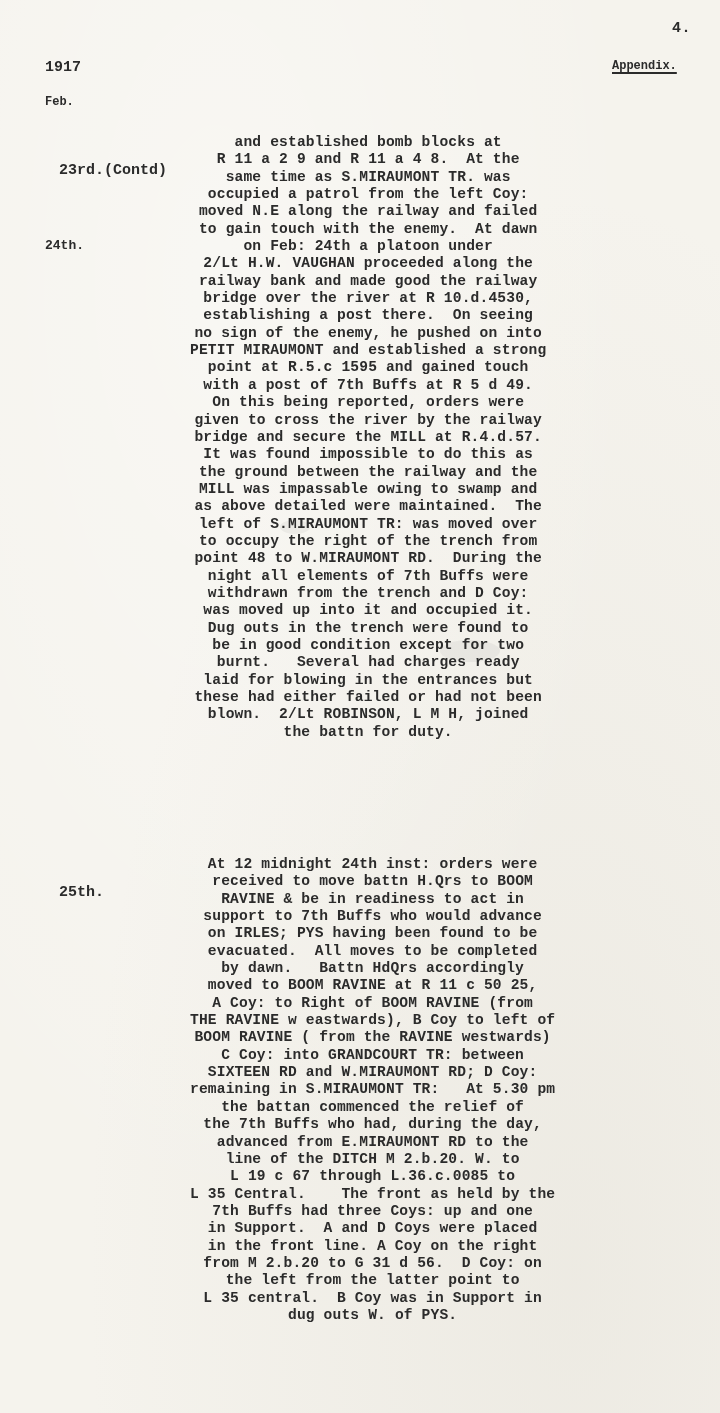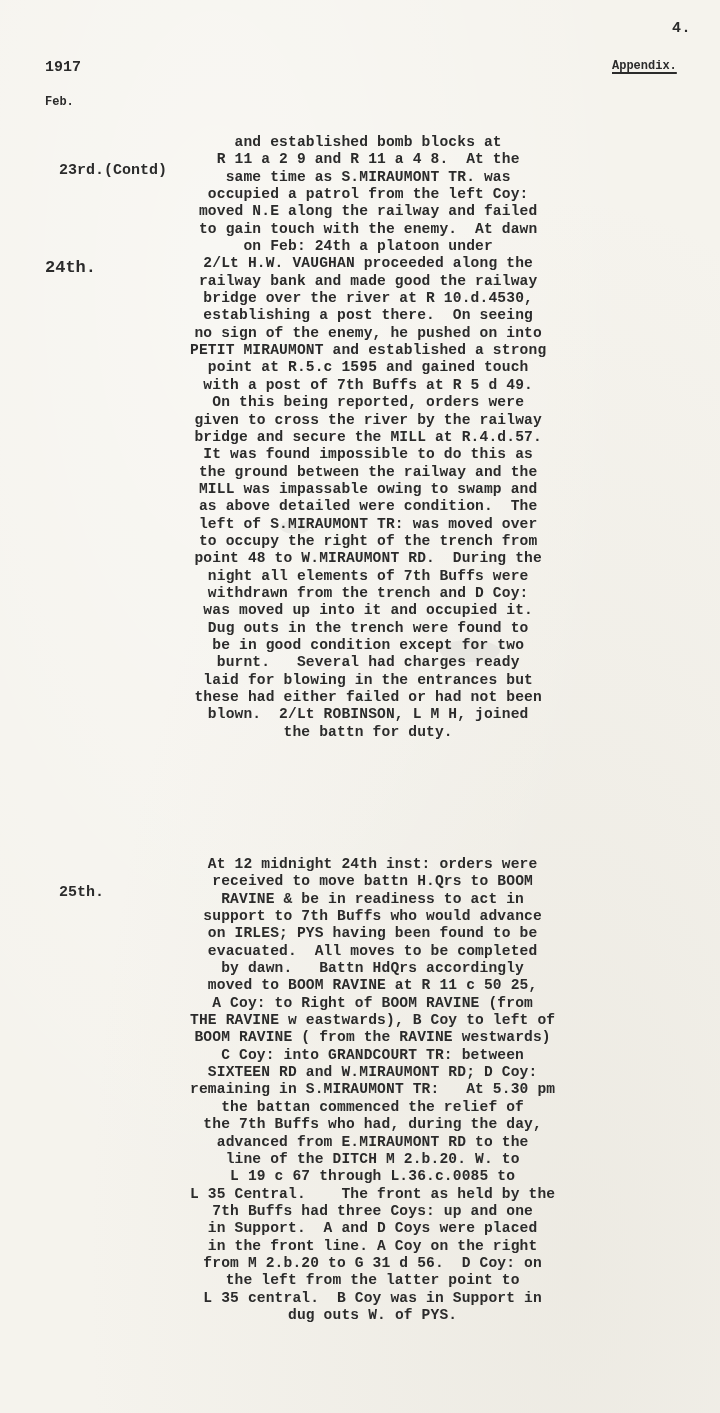--- a/index.html
+++ b/index.html
@@ -40,21 +40,21 @@
       font-size: 15px; font-weight: bold; white-space: pre; margin-top: 28px;
     }
     .lines { position: absolute; left: 190px; top: 0; text-align: center; }
     .line {
       display: block; height: 17.35px; line-height: 17.35px;
       font-size: 14.6px; font-weight: bold; white-space: pre;
       letter-spacing: 0.15px;
     }
     .side-label {
       position: absolute; left: 45px;
-      font-size: 17px; font-weight: bold; margin-top: 20px;
+      font-size: 13px; font-weight: bold;
     }
     .smudge {
       position: absolute; border-radius: 50%;
       background: rgba(160,160,160,0.12);
     }
   </style>
 </head>
 <body>
 
 <div class="paper">
@@ -84,21 +84,21 @@
         <span class="line">no sign of the enemy, he pushed on into</span>
         <span class="line">PETIT MIRAUMONT and established a strong</span>
         <span class="line">point at R.5.c 1595 and gained touch</span>
         <span class="line">with a post of 7th Buffs at R 5 d 49.</span>
         <span class="line">On this being reported, orders were</span>
         <span class="line">given to cross the river by the railway</span>
         <span class="line">bridge and secure the MILL at R.4.d.57.</span>
         <span class="line">It was found impossible to do this as</span>
         <span class="line">the ground between the railway and the</span>
         <span class="line">MILL was impassable owing to swamp and</span>
-        <span class="line">as above detailed were condition.  The</span>
+        <span class="line">as above detailed were maintained.  The</span>
         <span class="line">left of S.MIRAUMONT TR: was moved over</span>
         <span class="line">to occupy the right of the trench from</span>
         <span class="line">point 48 to W.MIRAUMONT RD.  During the</span>
         <span class="line">night all elements of 7th Buffs were</span>
         <span class="line">withdrawn from the trench and D Coy:</span>
         <span class="line">was moved up into it and occupied it.</span>
         <span class="line">Dug outs in the trench were found to</span>
         <span class="line">be in good condition except for two</span>
         <span class="line">burnt.   Several had charges ready</span>
         <span class="line">laid for blowing in the entrances but</span>

